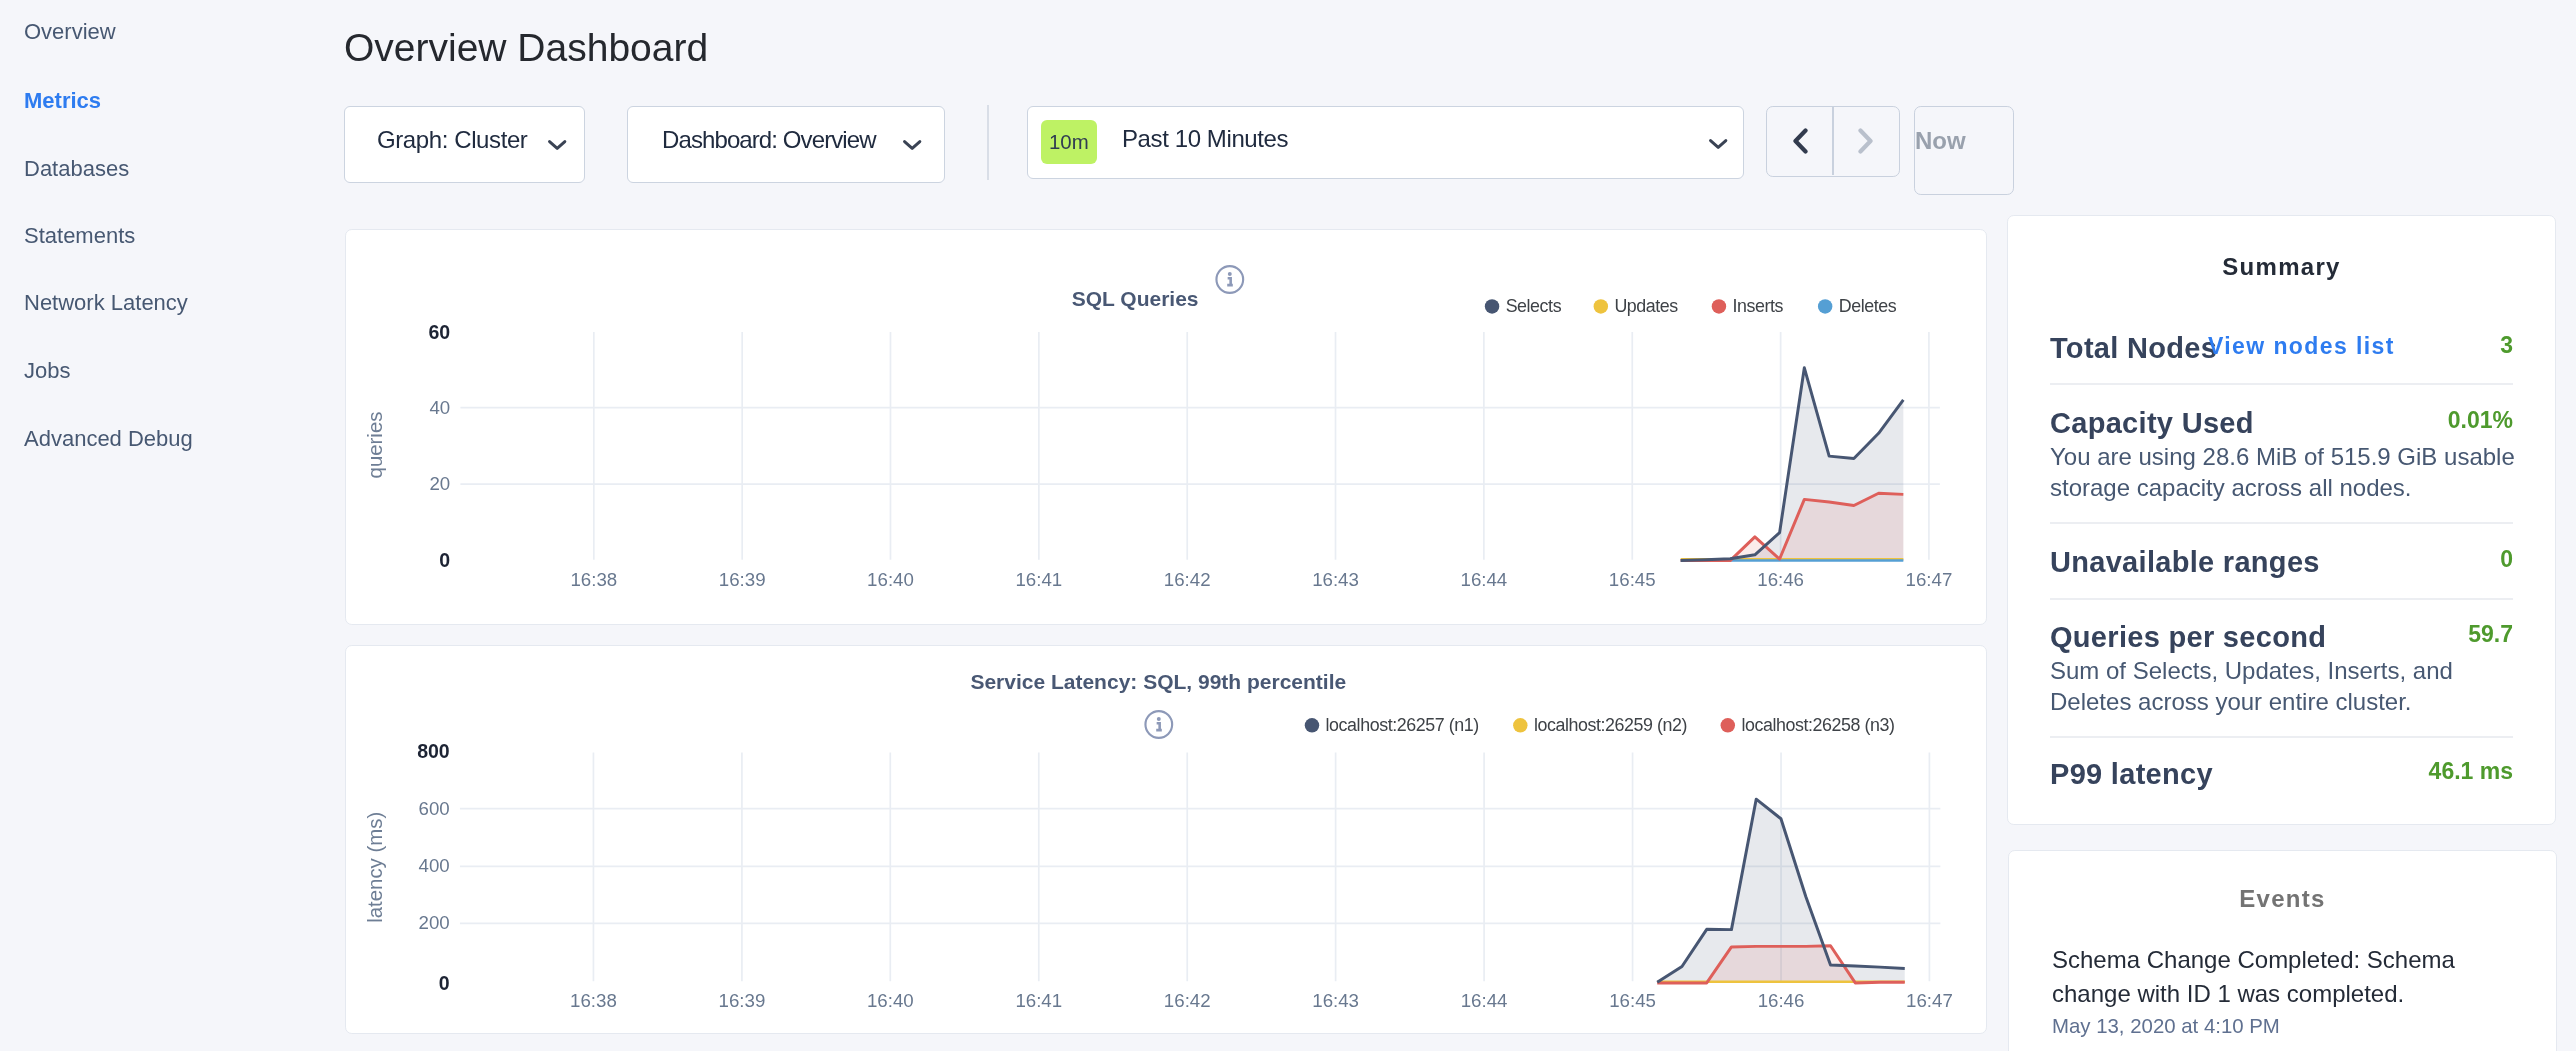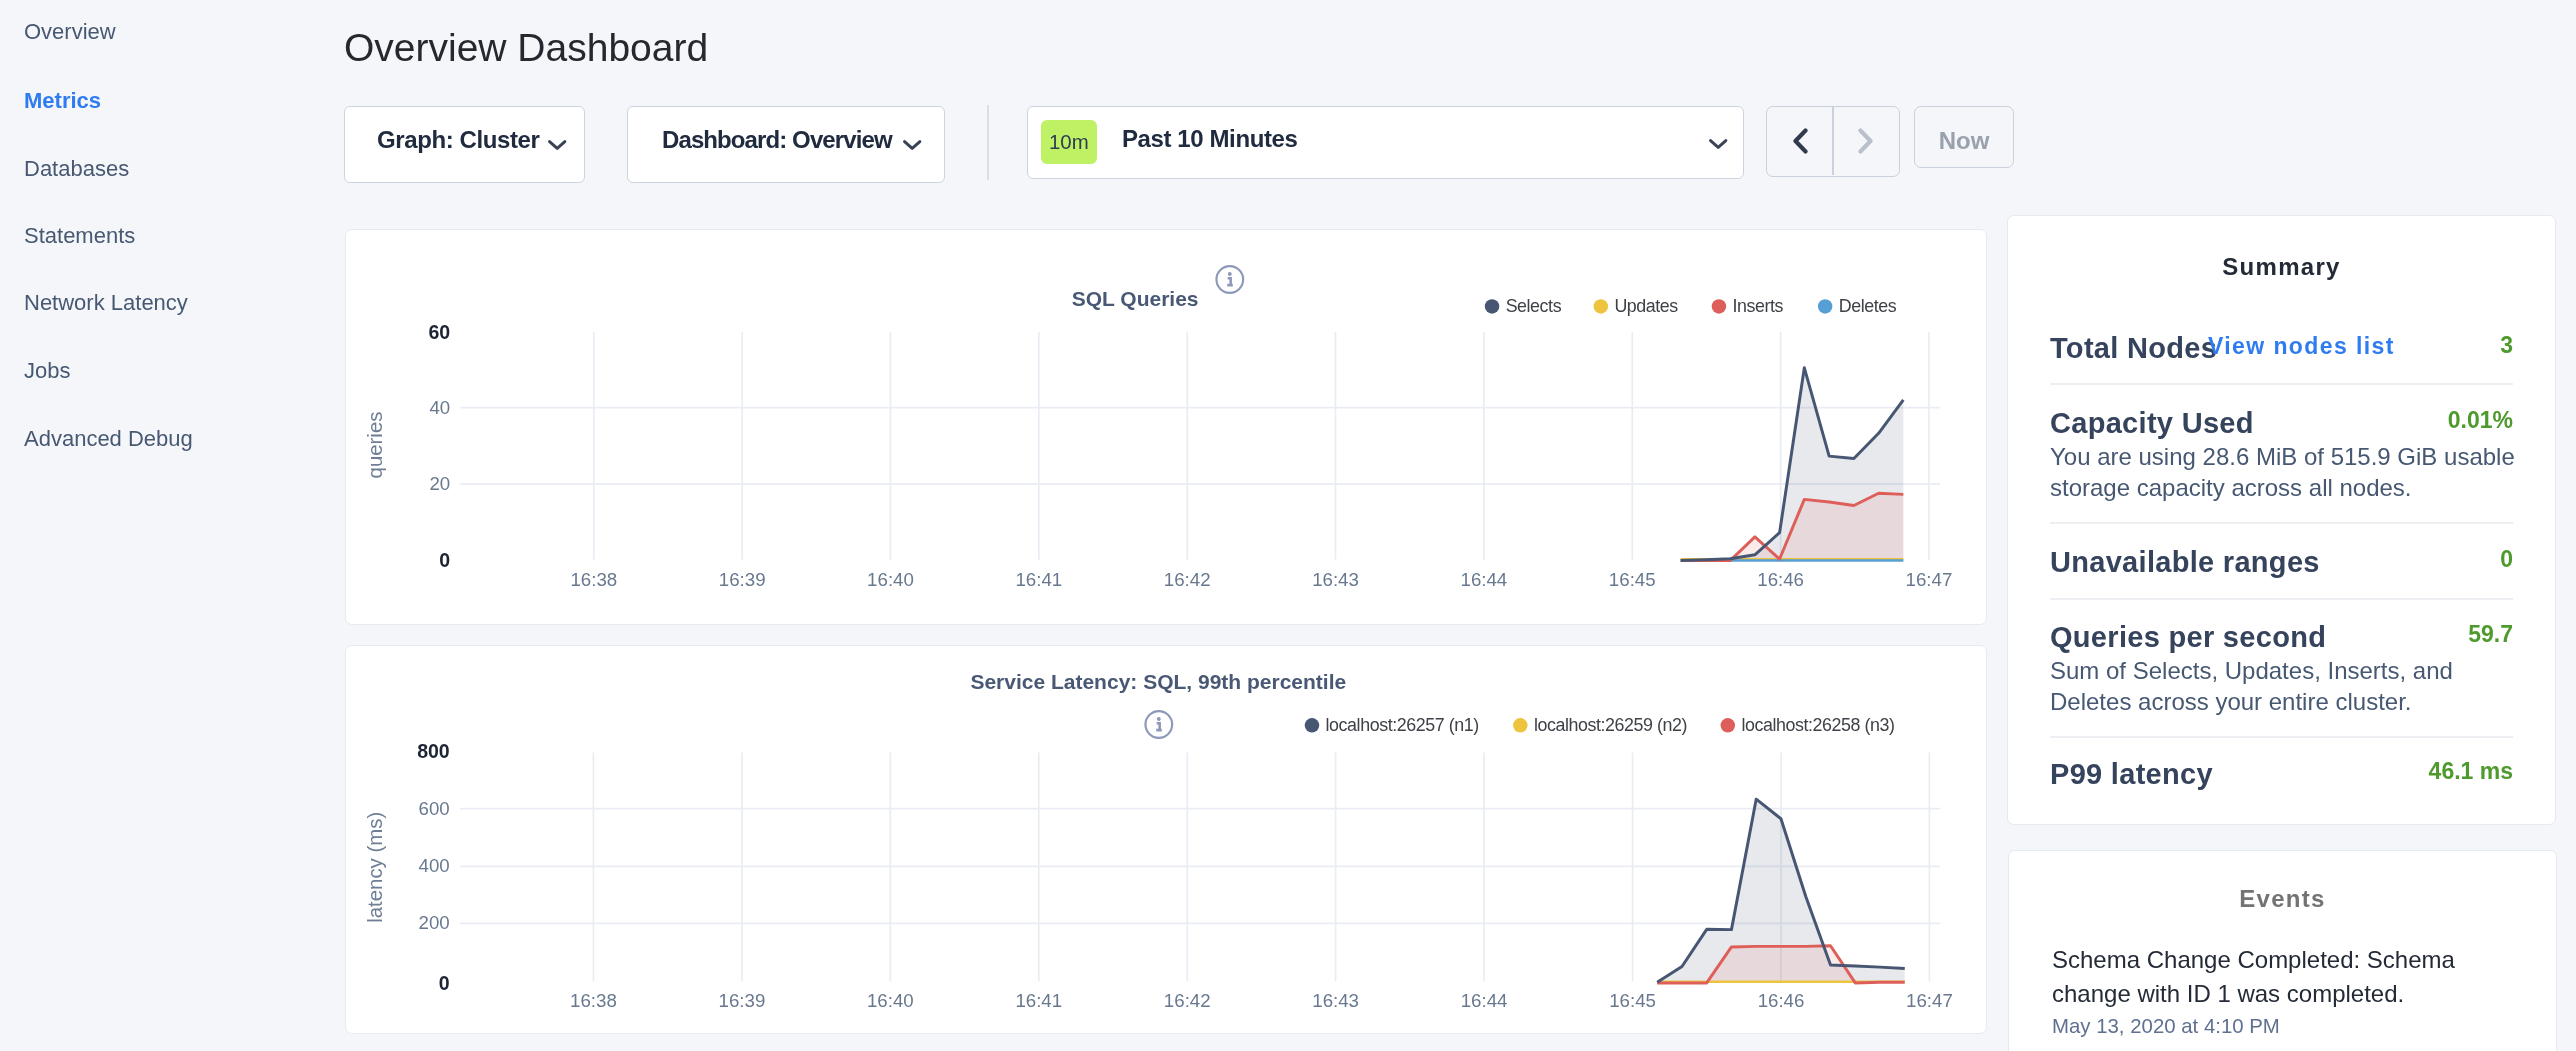--- a/index.html
+++ b/index.html
@@ -2,21 +2,21 @@
 <html style="font-size:13.6px"><head>
 <meta charset="utf-8">
 <style>
 * { margin:0; padding:0; box-sizing:border-box; }
 html,body { width:2576px; height:1051px; background:#f5f6fa; font-family:"Liberation Sans", sans-serif; overflow:hidden; }
 .abs { position:absolute; }
 .panel { position:absolute; background:#fff; border:1.7px solid #e5e9f0; border-radius:6.8px; }
 .navitem { position:absolute; left:24px; font-size:22px; color:#475872; }
 .box { position:absolute; border:1.7px solid #ccd4e0; border-radius:6px; background:#fff; }
 .ghostbox { position:absolute; border:1.7px solid #c9d1de; border-radius:6.8px; }
-.ctext { font-weight:bold; font-size:24px; color:#202b3f; letter-spacing:-0.4px; }
+.ctext { font-weight:normal; font-size:24px; color:#202b3f; letter-spacing:-0.4px; }
 .row { position:absolute; left:2050px; width:463px; }
 .rlabel { font-weight:bold; font-size:29px; color:#36435c; letter-spacing:0.3px; }
 .rval { position:absolute; right:0; top:0; font-weight:bold; font-size:23px; color:#4e9a2d; }
 .divider { position:absolute; left:2050px; width:463px; height:1.7px; background:#eceef2; }
 .para { position:absolute; left:2050px; width:466px; font-size:24px; color:#475872; line-height:31px; }
 </style>
 </head>
 <body>
 
 <div class="navitem" style="top:18.7px;">Overview</div>
@@ -51,21 +51,21 @@
 </div>
 <div class="ghostbox" style="left:1766px; top:106px; width:134px; height:71px;">
   <div class="abs" style="left:65px; top:0; width:1.7px; height:68px; background:#c9d1de;"></div>
   <svg class="abs" style="left:25px; top:21px;" width="17" height="26" viewBox="0 0 20 31">
       <polyline points="16,3 4,15.5 16,28" fill="none" stroke="#323b4e" stroke-width="5" stroke-linecap="round" stroke-linejoin="round"></polyline>
     </svg>
   <svg class="abs" style="left:90px; top:21px;" width="17" height="26" viewBox="0 0 20 31">
       <polyline points="4,3 16,15.5 4,28" fill="none" stroke="#b9c0cc" stroke-width="5" stroke-linecap="round" stroke-linejoin="round"></polyline>
     </svg>
 </div>
-<div class="ghostbox" style="left:1914px; top:106px; width:100px; height:62px; text-align:center;">
+<div class="ghostbox" style="left:1914px; top:106px; width:100px; height:89px; ">
   <span style="display:inline-block; margin-top:20.4px; font-weight:bold; font-size:24px; color:#99a1ad;">Now</span>
 </div>
 
 <div class="panel" style="left:345px; top:229px; width:1642px; height:396px;">
   <div class="abs" style="left:0; top:18.7px; width:100%; transform:translateX(-7.7px); display:flex; justify-content:center; align-items:center; gap:15.3px;">
     <span style="font-size:21px; font-weight:bold; color:#495874;margin-top:38px;">SQL Queries</span>
     <svg width="31" height="31" viewBox="0 0 36 36">
         <circle cx="18" cy="18" r="15.5" fill="none" stroke="#8d99b8" stroke-width="2.5"></circle>
         <circle cx="18" cy="11.5" r="2.3" fill="#8d99b8"></circle>
         <path d="M15.5 16.5 h3.5 v8" fill="none" stroke="#8d99b8" stroke-width="3"></path>

